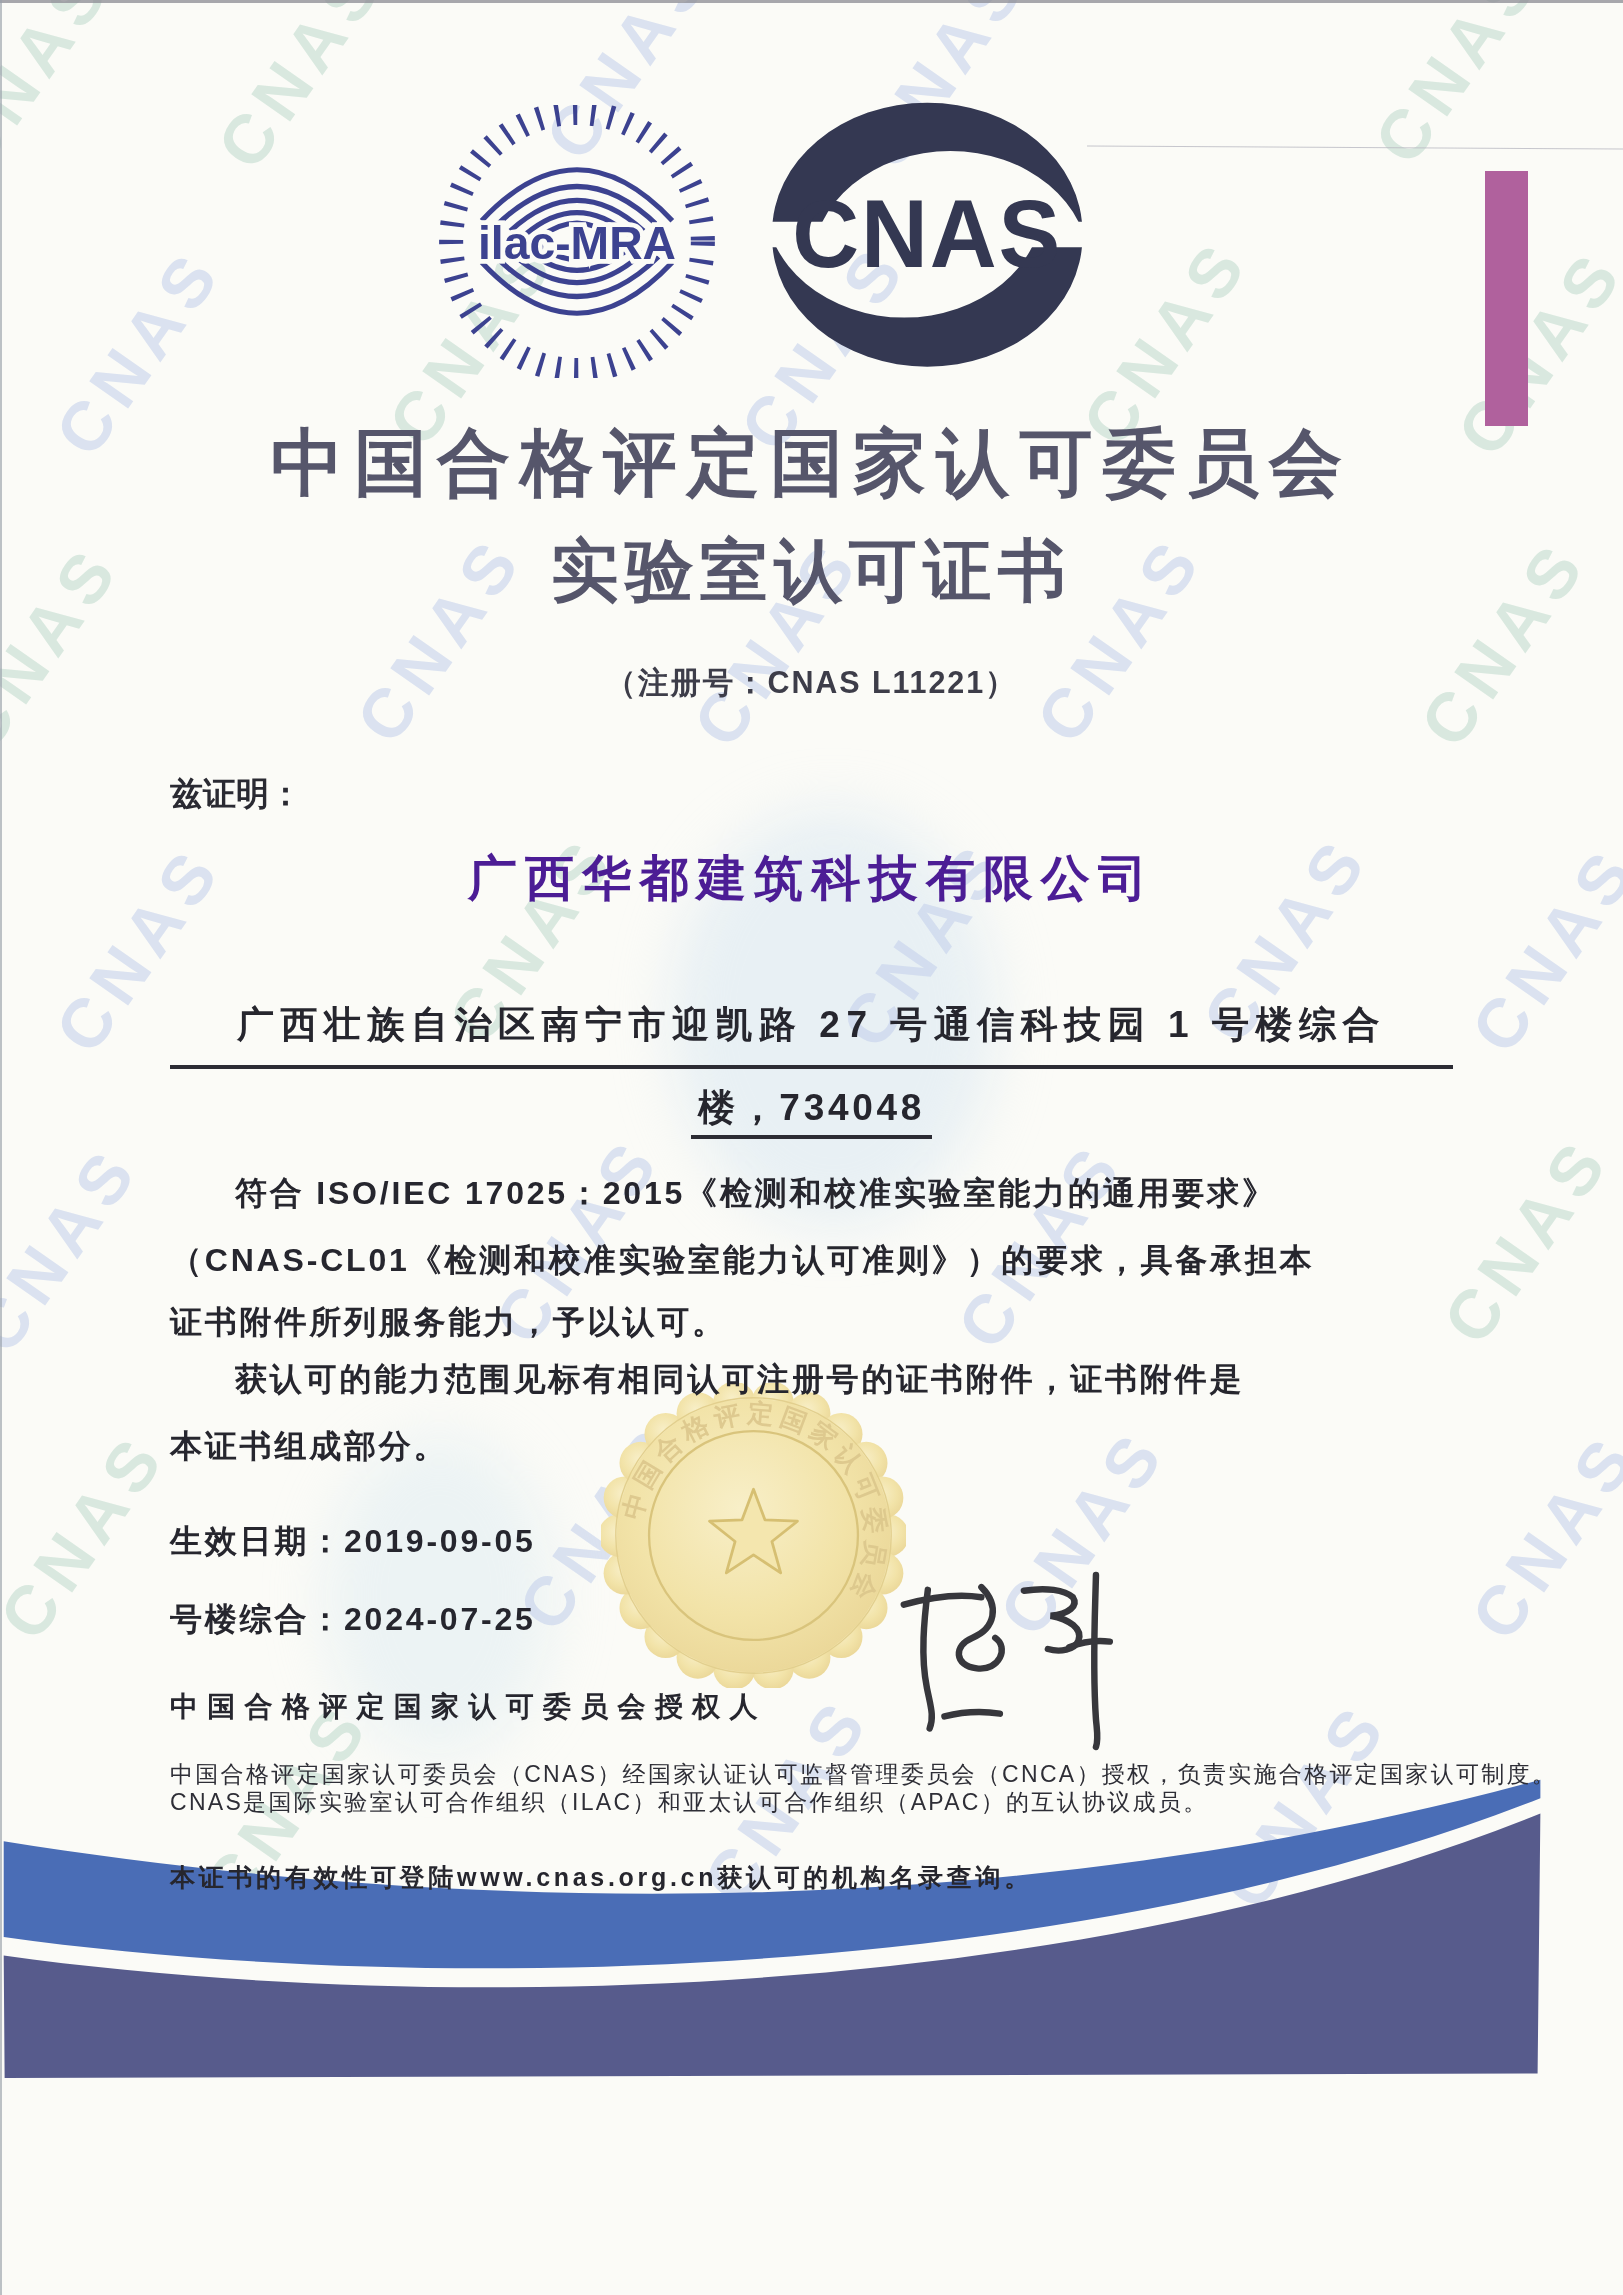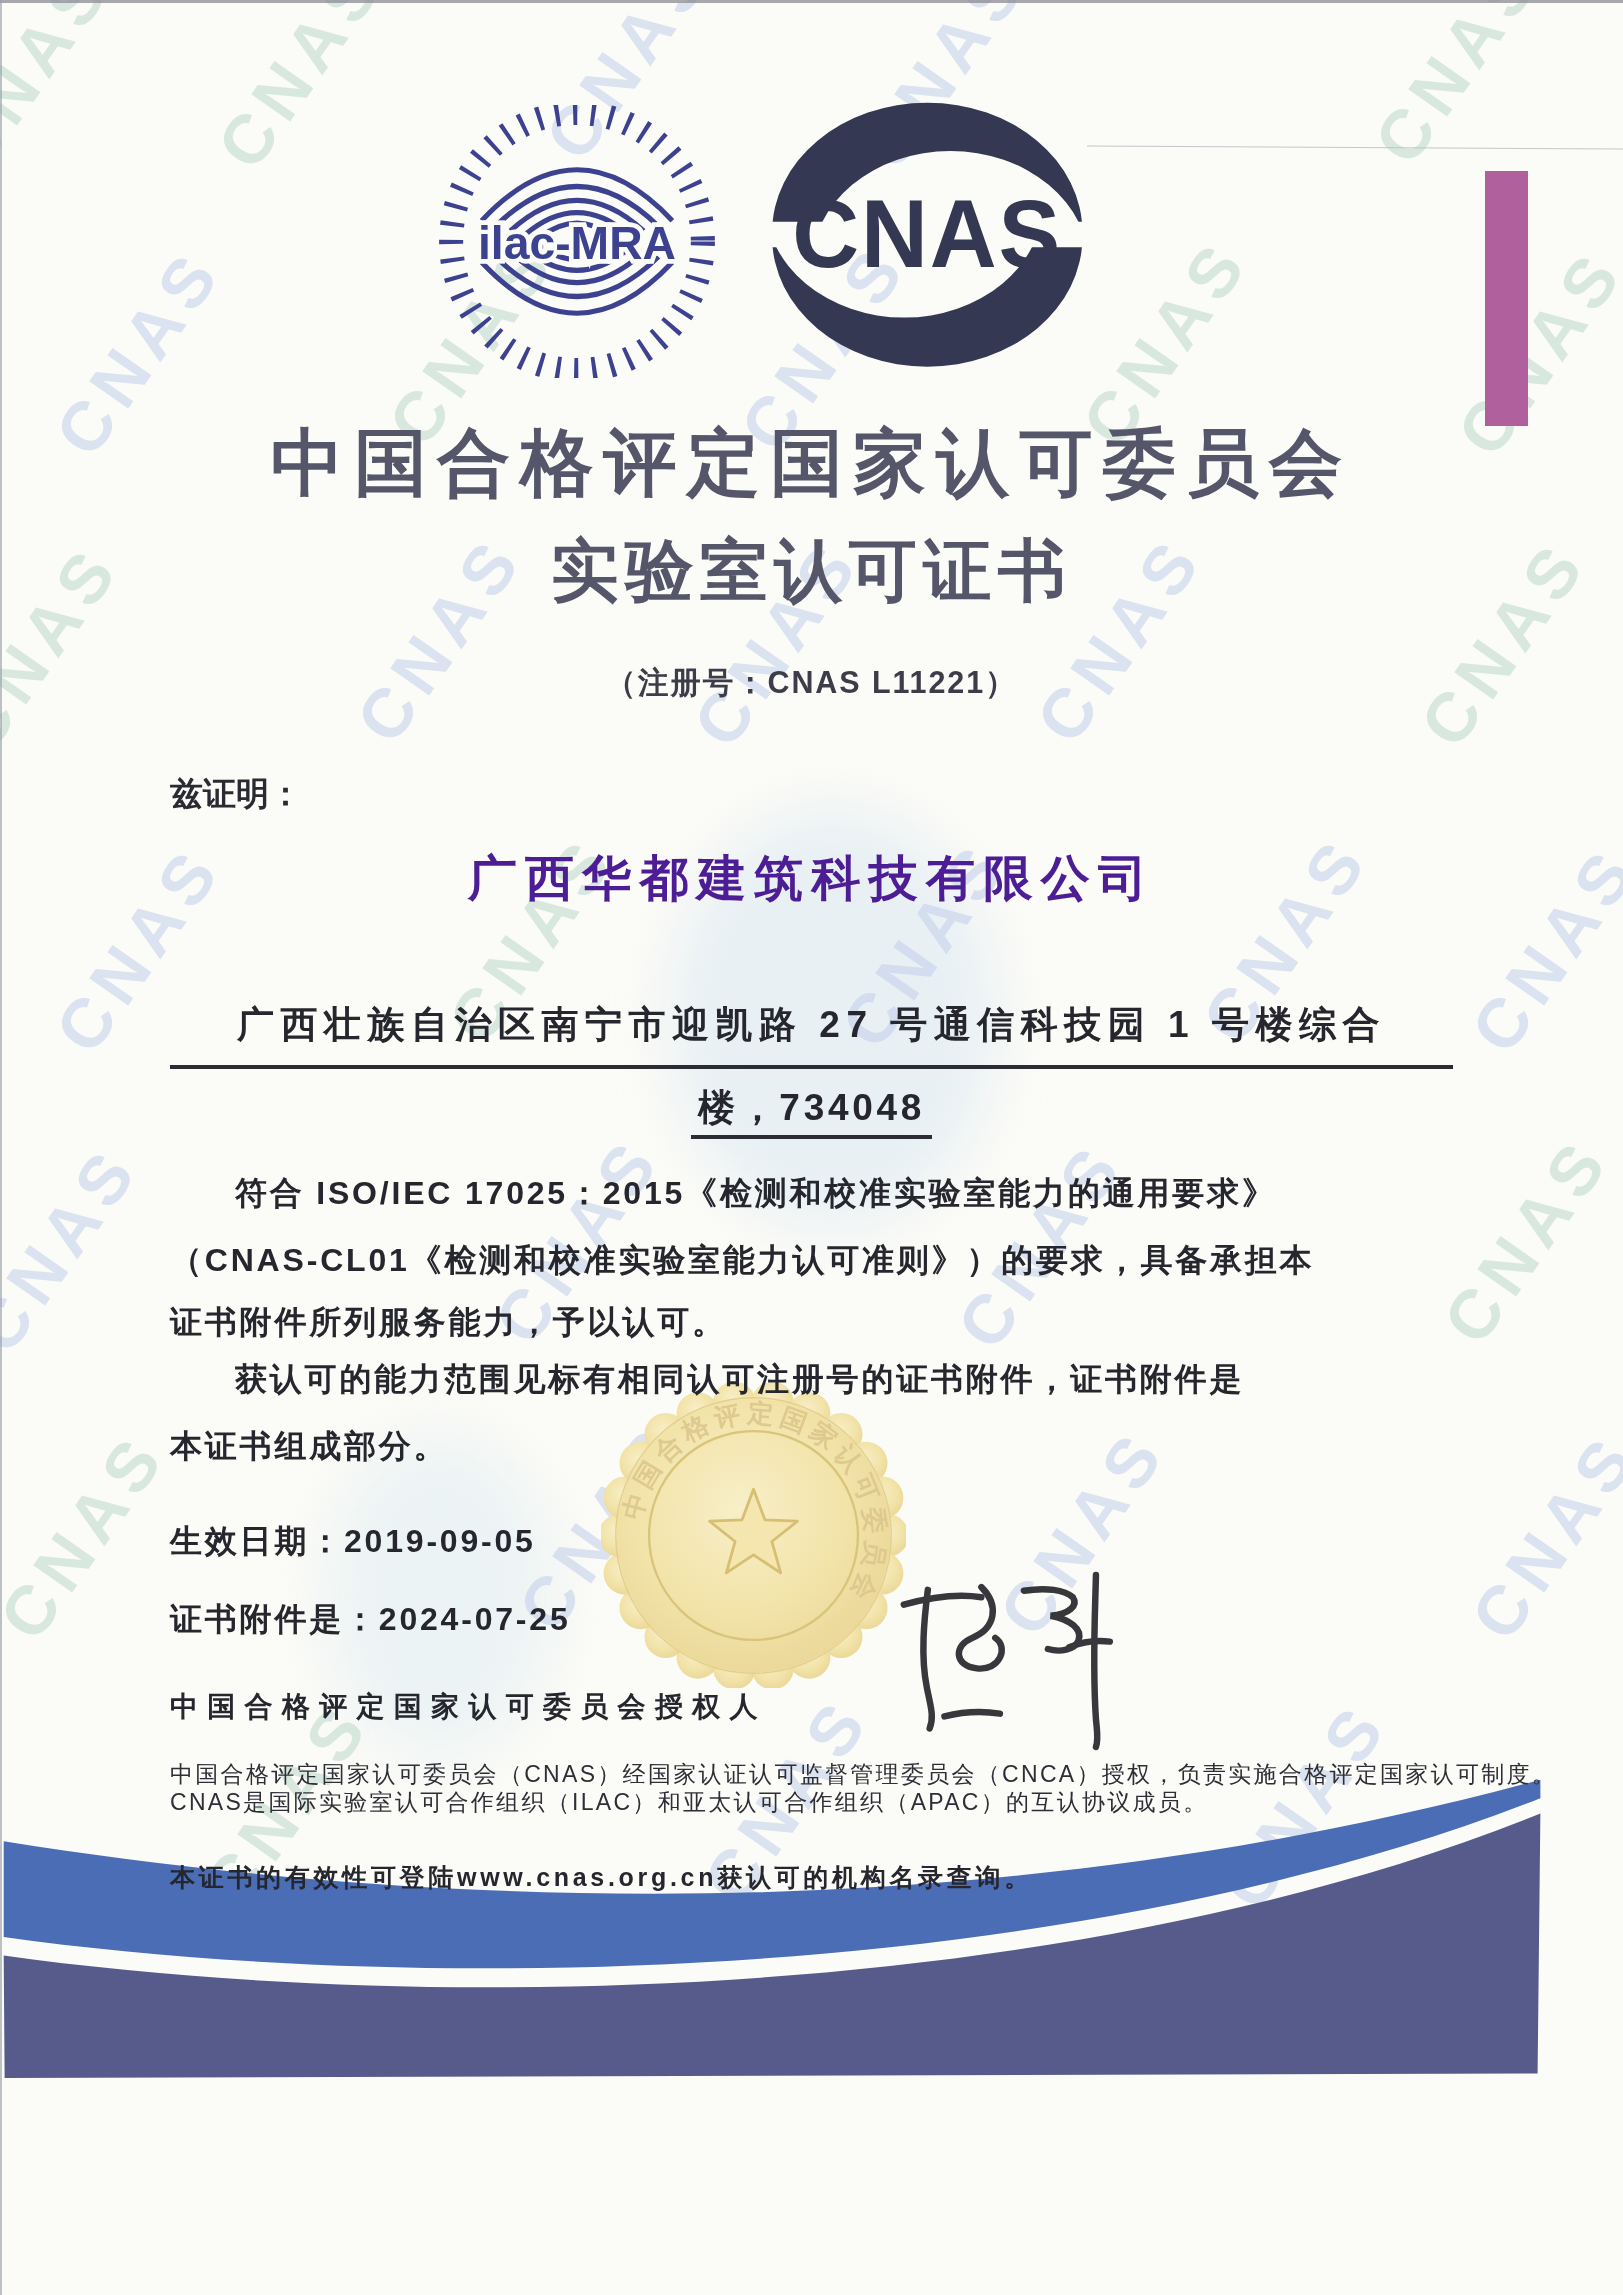--- a/index.html
+++ b/index.html
@@ -124,21 +124,21 @@
   <div class="txt col addr1" style="top:1000px;">广西壮族自治区南宁市迎凯路 27 号通信科技园 1 号楼综合</div>
   <div class="txt center addr2" style="top:1083px;"><span>楼，734048</span></div>
 
   <div class="txt col body-line" style="top:1172px;text-indent:65px;">符合 ISO/IEC 17025：2015《检测和校准实验室能力的通用要求》</div>
   <div class="txt col body-line" style="top:1239px;">（CNAS-CL01《检测和校准实验室能力认可准则》）的要求，具备承担本</div>
   <div class="txt col body-line" style="top:1301px;">证书附件所列服务能力，予以认可。</div>
   <div class="txt col body-line" style="top:1358px;text-indent:65px;">获认可的能力范围见标有相同认可注册号的证书附件，证书附件是</div>
   <div class="txt col body-line" style="top:1425px;">本证书组成部分。</div>
 
   <div class="txt body-line" style="left:170px;top:1520px;"><span>生效日期：</span><span>2019-09-05</span></div>
-  <div class="txt body-line" style="left:170px;top:1598px;"><span>证书附件是：</span><span>2024-07-25</span></div>
+  <div class="txt body-line" style="left:170px;top:1598px;"><span>号楼综合：</span><span>2024-07-25</span></div>
 
   <div class="txt auth" style="left:170px;top:1688px;">中国合格评定国家认可委员会授权人</div>
 
   <div class="txt foot" style="left:170px;top:1759px;">中国合格评定国家认可委员会（CNAS）经国家认证认可监督管理委员会（CNCA）授权，负责实施合格评定国家认可制度。</div>
   <div class="txt foot" style="left:170px;top:1787px;">CNAS是国际实验室认可合作组织（ILAC）和亚太认可合作组织（APAC）的互认协议成员。</div>
   <div class="txt foot-bold" style="left:170px;top:1815px;">本证书的有效性可登陆www.cnas.org.cn获认可的机构名录查询。</div>
 
   <svg class="seal" width="305" height="305" viewBox="0 0 660 660">
     <defs>
       <radialGradient id="sealGrad" cx="45%" cy="40%" r="65%">

